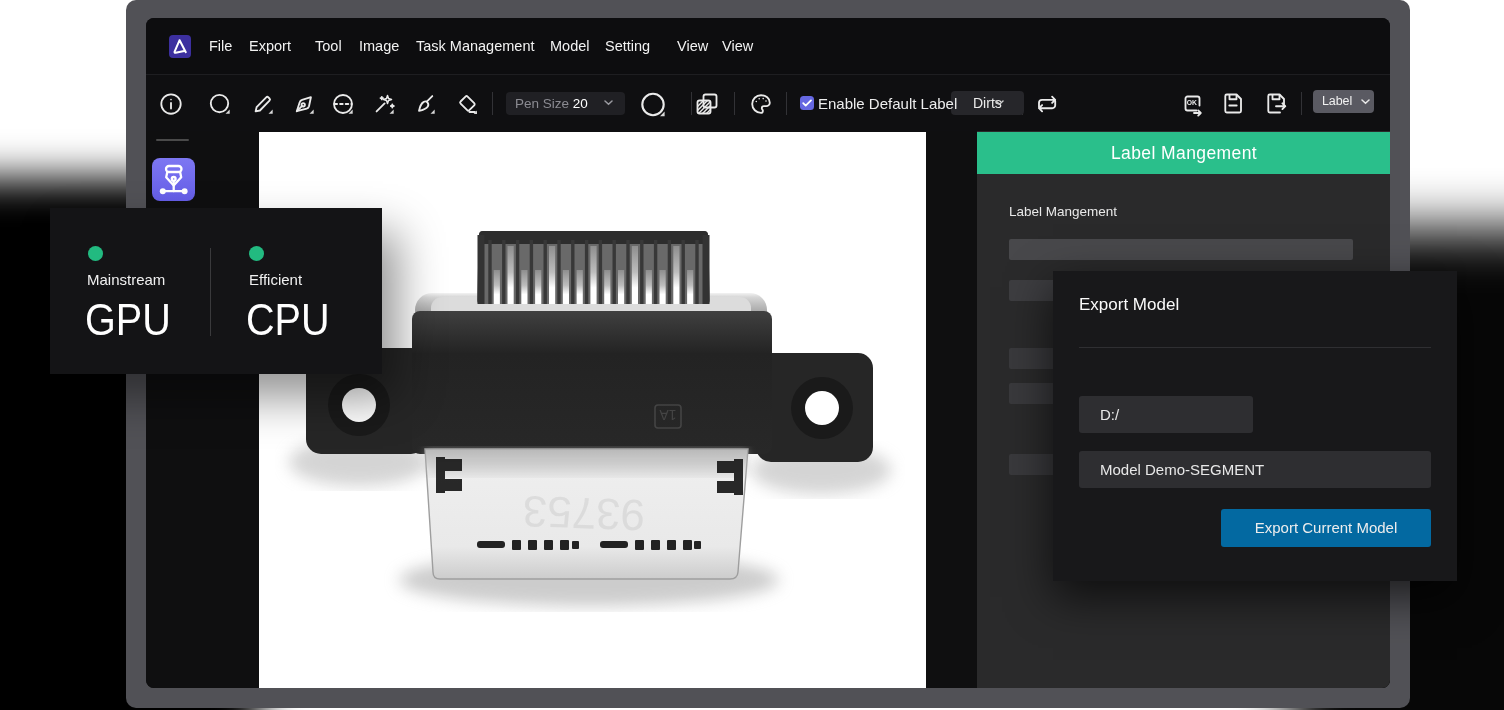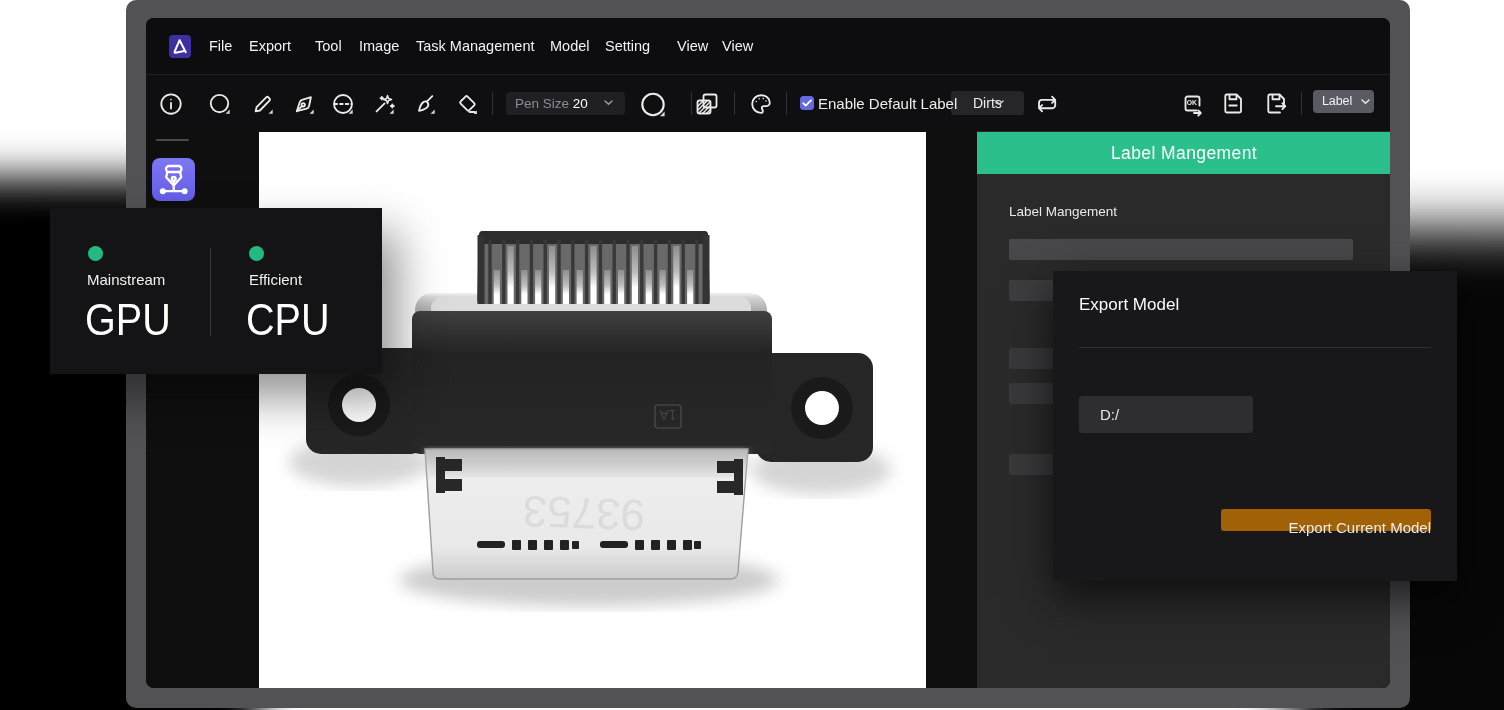--- a/index.html
+++ b/index.html
@@ -40,21 +40,21 @@
            box-shadow:16px 24px 42px rgba(0,0,0,0.42);}
   .dot{position:absolute;width:15px;height:15px;border-radius:50%;background:#22ba80;top:38px;}
   .small-lb{position:absolute;top:63px;color:#f0f0f0;font-size:15px;}
   .big-lb{position:absolute;top:86px;color:#fff;font-size:45px;font-weight:400;transform:scale(0.88,1);transform-origin:0 0;}
   #gpudiv{left:160px;top:40px;width:1px;height:88px;background:#3a3a3c;}
   #exportcard{left:1053px;top:271px;width:404px;height:310px;background:#18181a;z-index:6;
               box-shadow:0 16px 42px rgba(0,0,0,0.66);}
   #exptitle{left:26px;top:24px;color:#fafafa;font-size:17px;}
   #expdiv{left:26px;top:76px;width:352px;height:1px;background:#2f2f32;}
   .inp{position:absolute;background:#2e2e31;border-radius:3px;height:37px;color:#e8e8e8;font-size:15px;line-height:37px;}
-  #expbtn{left:168px;top:238px;width:210px;height:22px;background:#a16207;border-radius:3px;color:#ededed;font-size:15px;line-height:38px;text-align:right;}
+  #expbtn{left:168px;top:238px;width:210px;height:38px;background:#0369a1;border-radius:3px;color:#ededed;font-size:15px;line-height:38px;text-align:center;}
 </style>
 </head>
 <body>
 <div class="abs" id="shadowL"></div>
 <div class="abs" id="shadowR"></div>
 <div class="abs" id="graywin"></div>
 <div class="abs" id="app">
   <div class="abs" id="menubar">
     <div class="abs" id="logo"><svg width="22" height="23" viewBox="0 0 22 23">
       <path d="M10.6 5.2 L16.8 17.2 M10.6 5.2 L5.6 16.6 Q5.2 18 6.6 17.7 L15.2 15.9" fill="none" stroke="#ffffff" stroke-width="2" stroke-linecap="round" stroke-linejoin="round"></path>
@@ -335,14 +335,15 @@
   <span class="small-lb" style="left:37px">Mainstream</span>
   <span class="small-lb" style="left:199px">Efficient</span>
   <span class="big-lb" style="left:35px">GPU</span>
   <span class="big-lb" style="left:196px">CPU</span>
   <div class="abs" id="gpudiv"></div>
 </div>
 <div class="abs" id="exportcard">
   <span class="abs" id="exptitle">Export Model</span>
   <div class="abs" id="expdiv"></div>
   <div class="inp" style="left:26px;top:125px;width:174px"><span style="margin-left:21px">D:/</span></div>
+  <div class="inp" style="left:26px;top:180px;width:352px"><span style="margin-left:21px">Model Demo-SEGMENT</span></div>
   <div class="abs" id="expbtn">Export Current Model</div>
 </div>
 
 </body></html>

